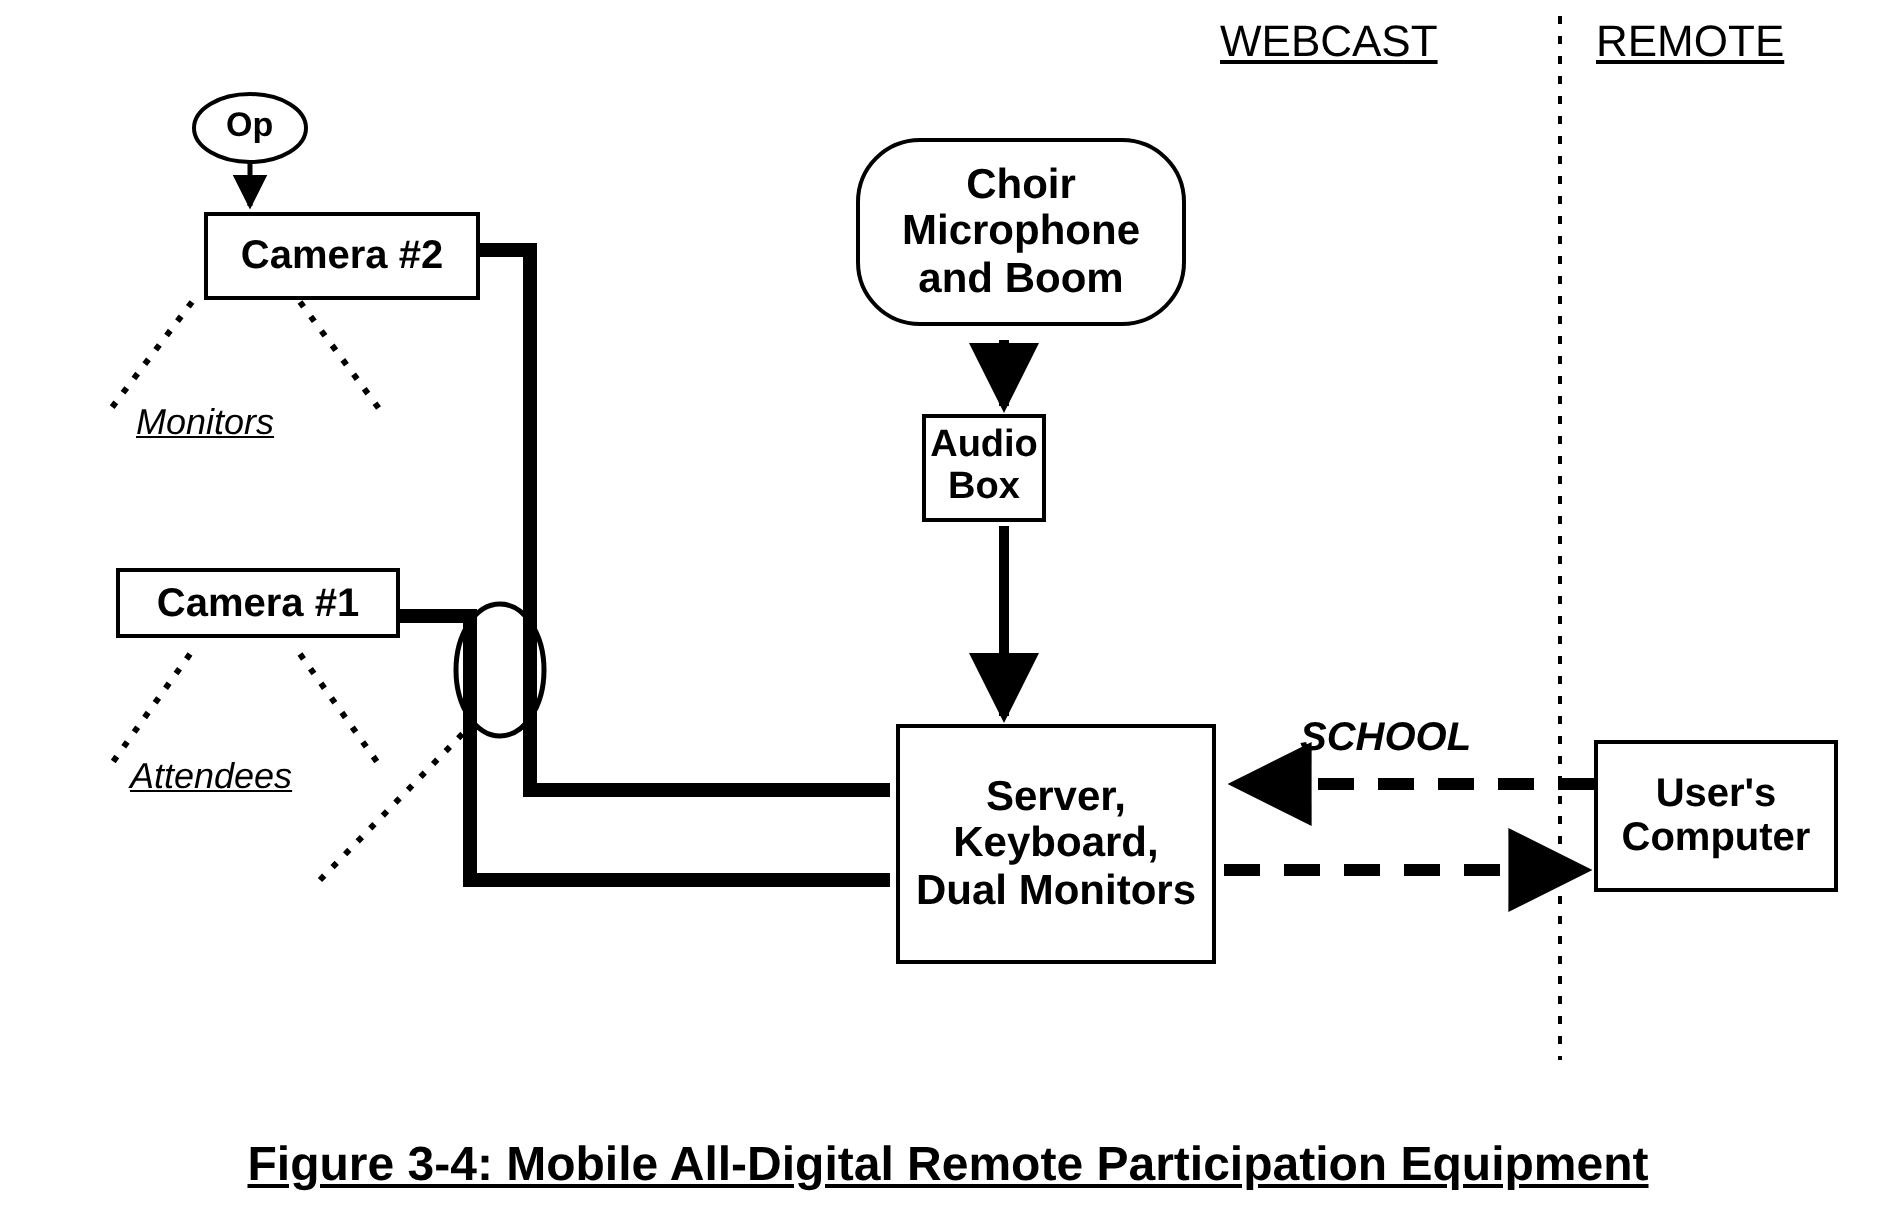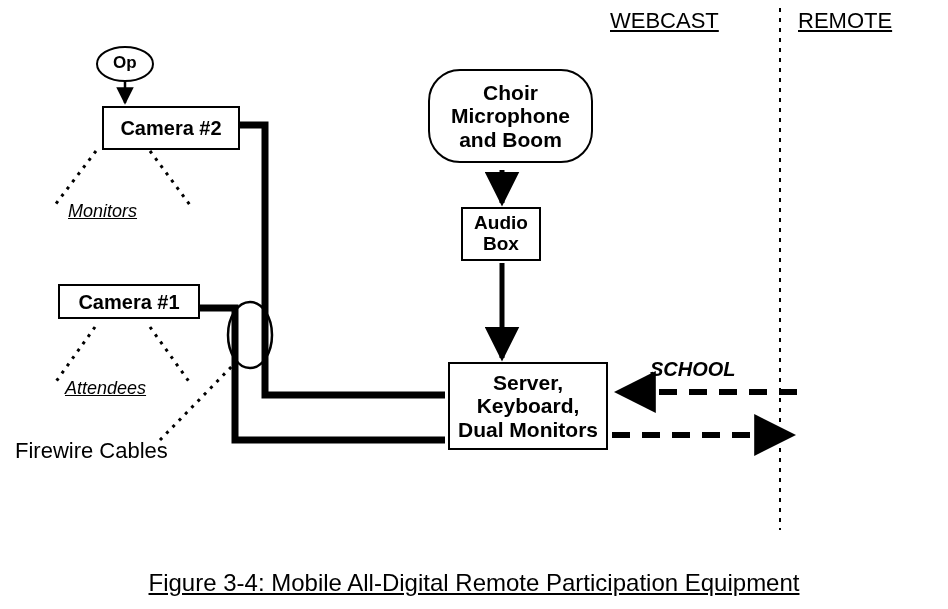--- a/index.html
+++ b/index.html
@@ -37,21 +37,21 @@
     white-space: pre;
   }
   .underline { text-decoration: underline; }
   .italic { font-style: italic; }
   .bold { font-weight: 700; }
   .caption {
     position: absolute;
     left: 0; right: 0;
     bottom: 12px;
     text-align: center;
-    font-weight: 400;
+    font-weight: 700;
     font-size: 24px;
     text-decoration: underline;
   }
   svg { position: absolute; left: 0; top: 0; }
 </style>
 </head>
 <body>
 
 <div class="stage">
 
@@ -101,39 +101,42 @@
   </div>
 
   <div class="label italic underline" style="left:68px; top:201px; font-size:18px;">Monitors</div>
 
   <div class="box" style="left:58px; top:284px; width:142px; height:35px;">
     <span>Camera #1</span>
   </div>
 
   <div class="label italic underline" style="left:65px; top:378px; font-size:18px;">Attendees</div>
 
-  <div class="label" style="left:15px; top:438px; font-size:22px;">Firewire Cables</div>
 
   <div class="box" style="left:428px; top:69px; width:165px; height:94px; font-size:21px;border-radius:32px;">
     <span>Choir
 Microphone
 and Boom</span>
   </div>
 
-  <div class="box" style="left:461px; top:207px; width:80px; height:54px; font-size:19px;">
+  <div class="box" style="left:461px; top:207px; width:62px; height:54px; font-size:19px;">
     <span>Audio
 Box</span>
   </div>
 
-  <div class="box" style="left:448px; top:362px; width:160px; height:88px; font-size:21px;">
+  <div class="box" style="left:448px; top:362px; width:160px; height:120px; font-size:21px;">
     <span>Server,
 Keyboard,
 Dual
 Monitors</span>
   </div>
 
+  <div class="box" style="left:797px; top:370px; width:122px; height:76px; font-size:20px;">
+    <span>User's
+Computer</span>
+  </div>
 
   <div class="label italic bold" style="left:650px; top:358px; font-size:20px;">SCHOOL</div>
 
 
   <div class="caption">Figure 3-4: Mobile All-Digital Remote Participation Equipment</div>
 
 </div>
 
 </body></html>

